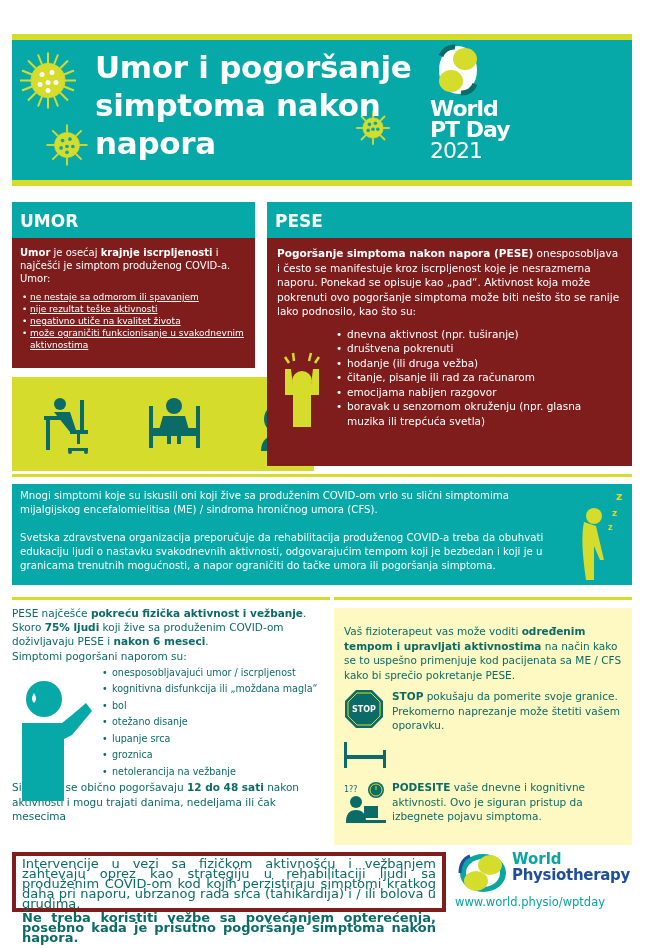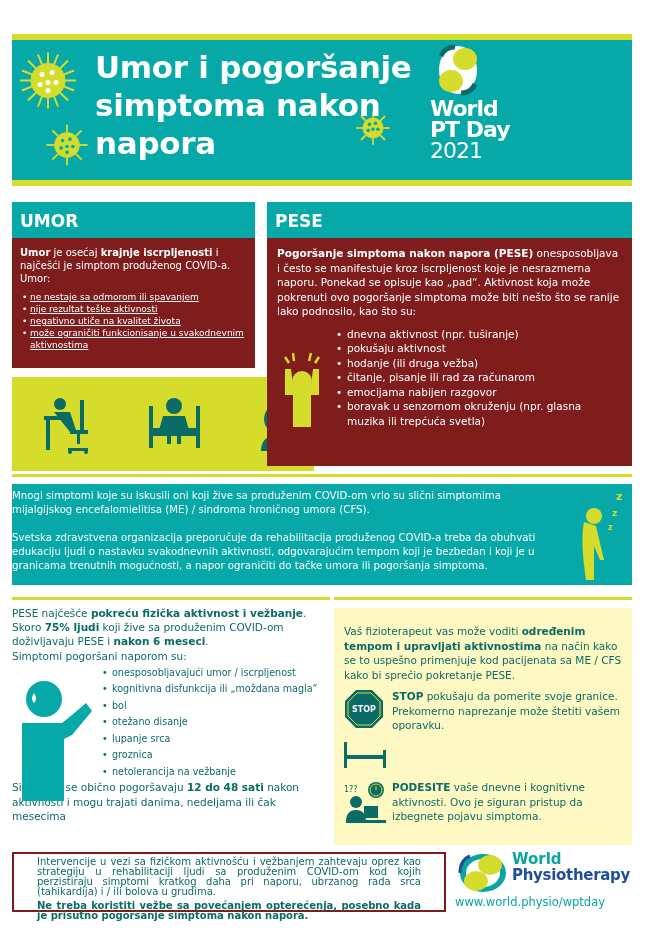--- a/index.html
+++ b/index.html
@@ -38,40 +38,40 @@
   .pese-head2 { left: 267px; top: 202px; width: 365px; }
   .pese-body { left: 267px; top: 238px; width: 365px; height: 228px; padding: 8px 10px; font-size: 10.5px; line-height: 14.5px; }
   .pese-list { list-style: none; margin-left: 58px; margin-top: 8px; font-size: 10.5px; line-height: 14.5px; }
   .pese-list li { padding-left: 12px; position: relative; }
   .pese-list li:before { content: "•"; position: absolute; left: 1px; }
 
   .divider { height: 3px; background: #d5dc2b; }
 
   
   .mid { left: 12px; top: 484px; width: 620px; height: 101px; background: #06a9a8; color: #fff;
-    padding: 5px 0; font-size: 10.2px; line-height: 14px; }
+    padding: 5px 8px; font-size: 10.2px; line-height: 14px; }
   .mid p { width: 540px; }
   .mid p + p { margin-top: 14px; }
 
   
   .low-left { left: 12px; top: 606px; width: 318px; color: #0b6b66; font-size: 10.5px; line-height: 14.2px; }
   .low-left ul { list-style: none; margin-left: 90px; font-size: 9.6px; line-height: 16.5px; margin-top: 2px; }
   .low-left li { padding-left: 10px; position: relative; }
   .low-left li:before { content: "•"; position: absolute; left: 0; }
 
   
   .low-right { left: 334px; top: 608px; width: 298px; height: 237px; background: #fef9c3; color: #0b6b66;
     padding: 16px 10px; font-size: 10.5px; line-height: 14.5px; }
   .strat { display: flex; margin-top: 7px; }
   .strat-icon { width: 48px; flex-shrink: 0; }
   .strat-text { flex: 1; }
 
   
-  .note { left: 12px; top: 852px; width: 434px; height: 60px; border: 2px solid #7f1d1d;
-    padding: 3px 23px; font-size: 10px; line-height: 10px; color: #0b6b66; text-align: justify; }
+  .note { left: 12px; top: 852px; width: 434px; height: 60px; border: 4px solid #7f1d1d;
+    padding: 3px 6px; font-size: 13px; line-height: 10px; color: #0b6b66; text-align: justify; }
   .note p + p { margin-top: 4px; font-weight: bold; }
 
   .wp-logo { left: 458px; top: 852px; }
   .wp-world { left: 512px; top: 851px; color: #09a5a0; font-weight: bold; font-size: 15px; line-height: 16px; }
   .wp-physio { left: 512px; top: 867px; color: #1f4e9b; font-weight: bold; font-size: 15px; line-height: 16px; letter-spacing: -0.3px; }
   .wp-url { left: 455px; top: 895px; color: #09a5a0; font-size: 11.5px; }
 
   b { font-weight: bold; }
 </style>
 </head>
@@ -234,21 +234,21 @@
       </g>
       <g stroke="#d5dc2b" stroke-width="2.5">
         <line x1="6" y1="6" x2="10" y2="12"></line>
           <line x1="14" y1="2" x2="15" y2="10"></line>
         <line x1="32" y1="2" x2="30" y2="10"></line>
           <line x1="40" y1="6" x2="36" y2="12"></line>
       </g>
     </svg>
     <ul class="pese-list">
       <li>dnevna aktivnost (npr. tuširanje)</li>
-      <li>pokušaju aktivnost</li>
+      <li>društvena pokrenuti</li>
       <li>hodanje (ili druga vežba)</li>
       <li>čitanje, pisanje ili rad za računarom</li>
       <li>emocijama nabijen razgovor</li>
       <li>boravak u senzornom okruženju (npr. glasna muzika ili trepćuća svetla)</li>
     </ul>
   </div>
 </div>
 
 <div class="abs divider" style="left:12px;top:474px;width:620px"></div>
 

